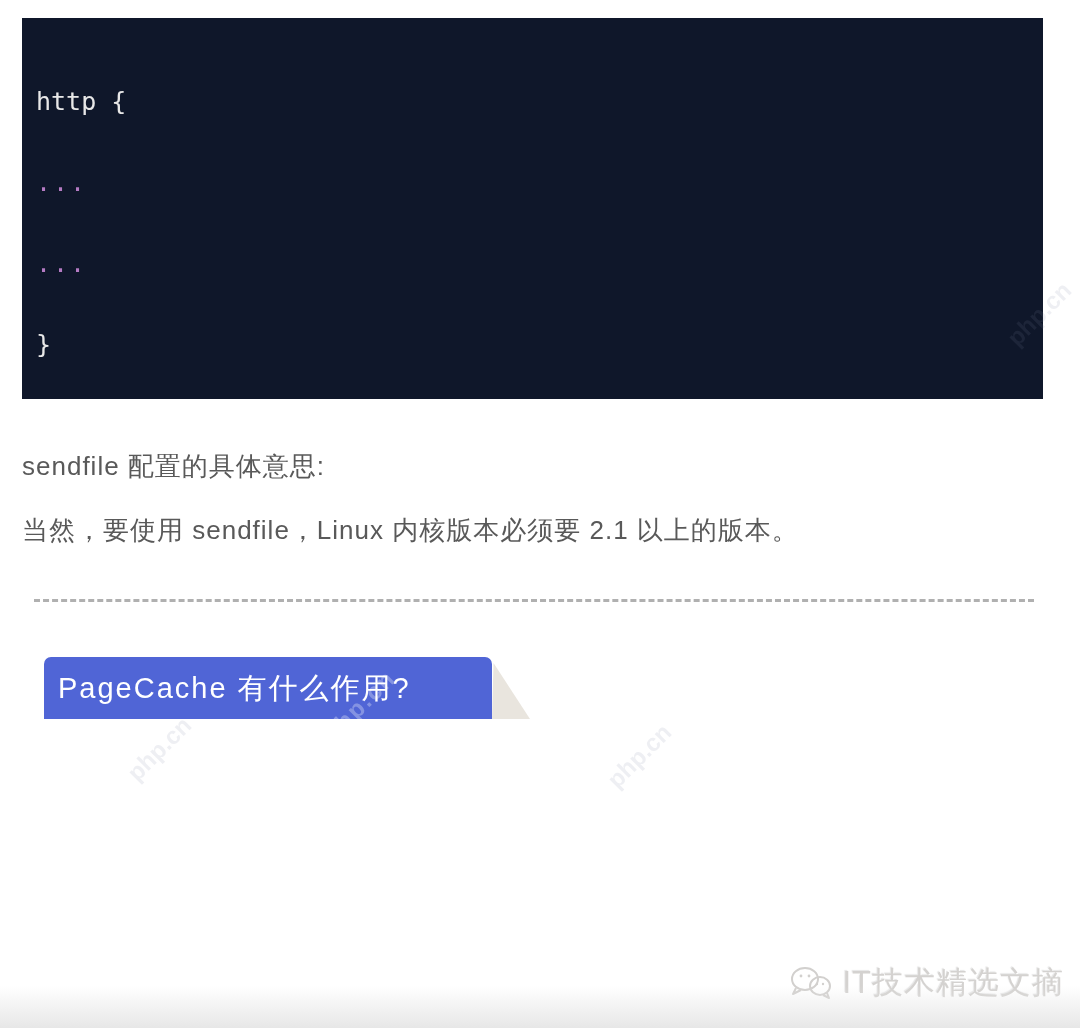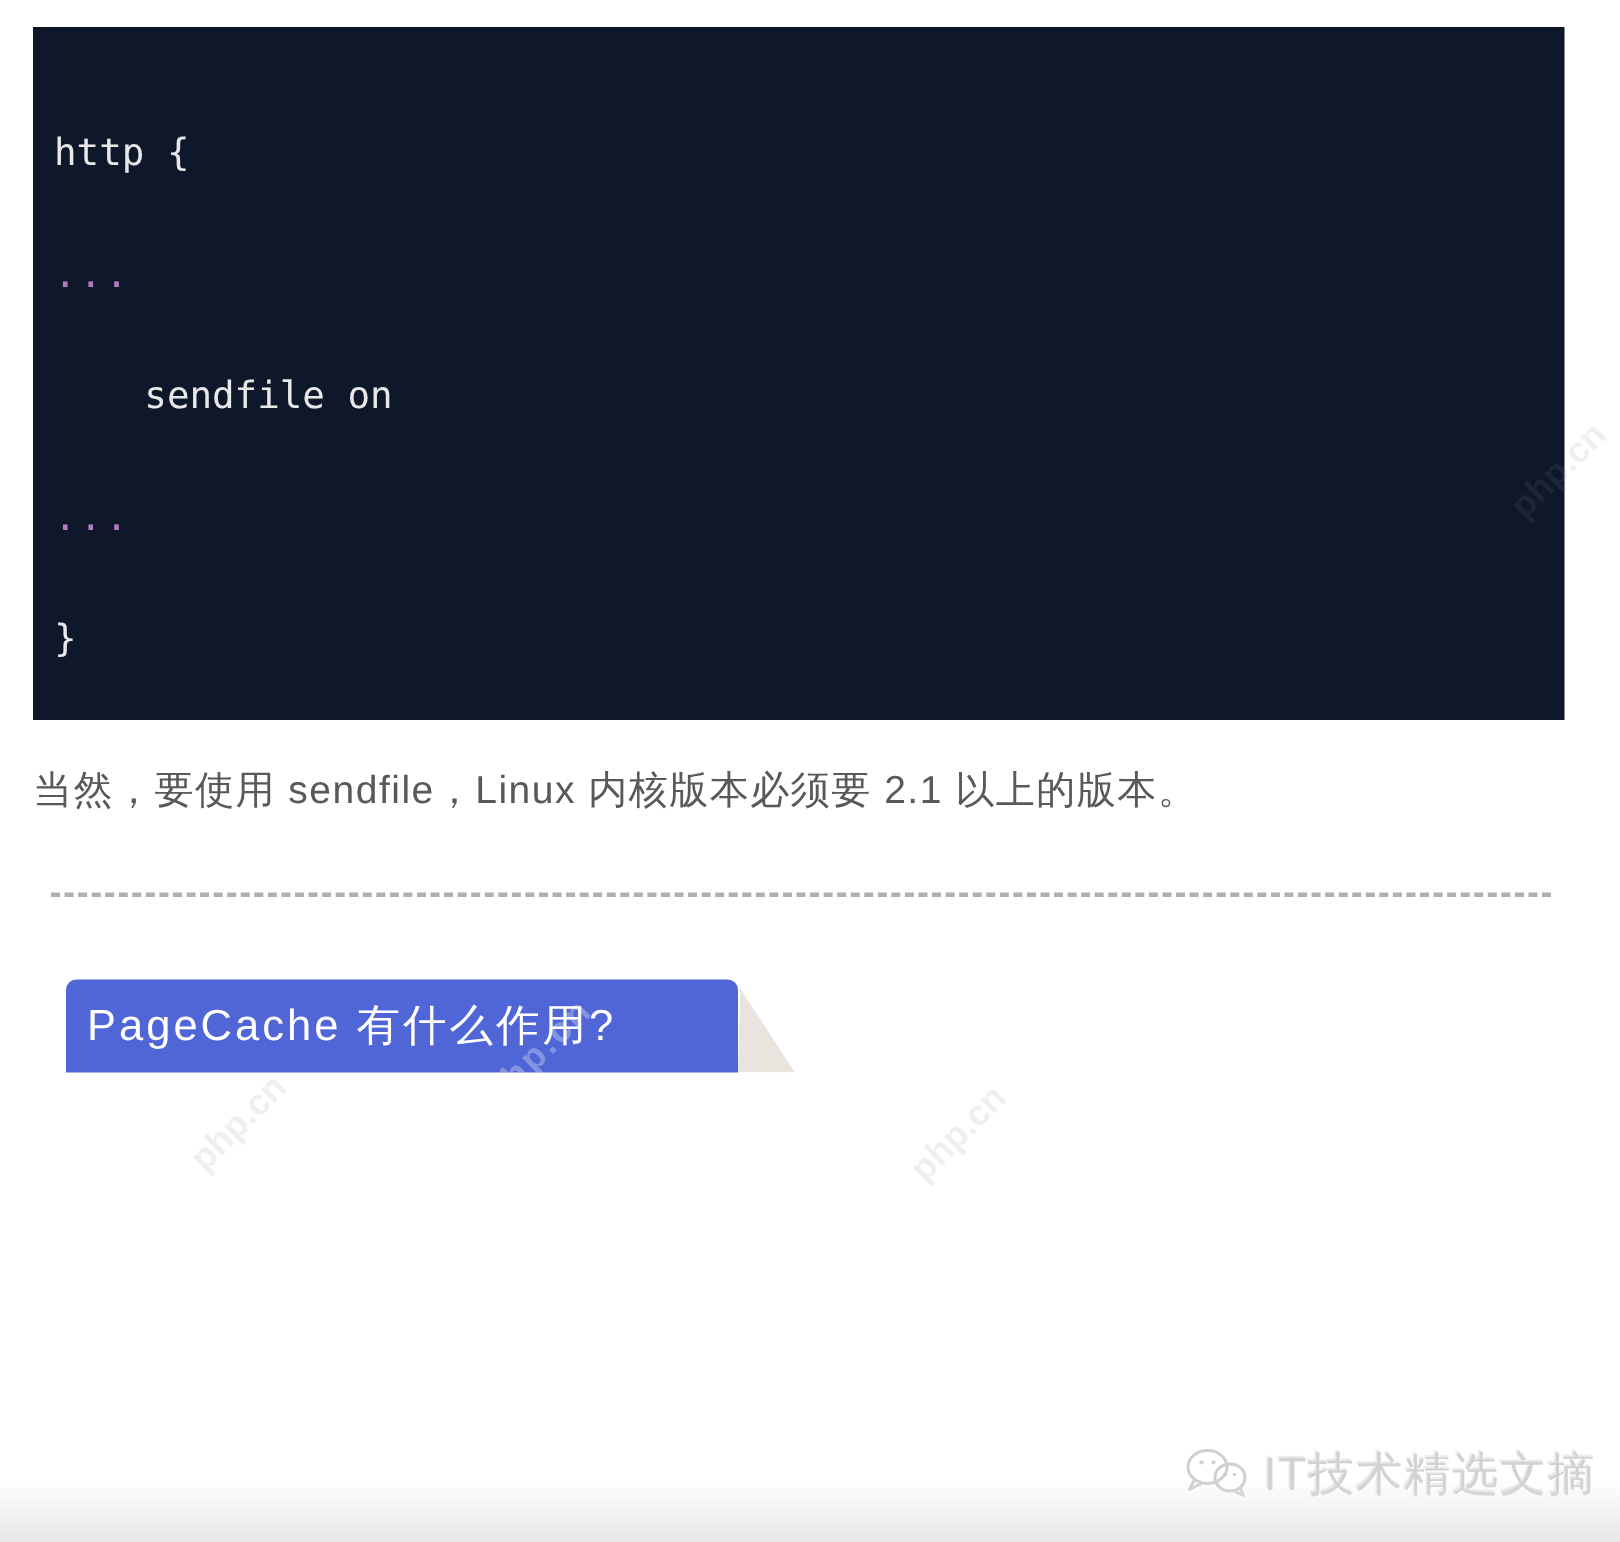--- a/index.html
+++ b/index.html
@@ -113,21 +113,21 @@
   }
   .wm-gray { color: rgba(120, 130, 160, 0.13); }
   .wm-on-blue { color: rgba(255, 255, 255, 0.30); }
 
   
   .brand {
     position: absolute;
     right: 16px;
     bottom: 24px;
     display: flex;
-    align-items: flex-start;
+    align-items: center;
     gap: 8px;
     pointer-events: none;
   }
   .brand-text {
     font-size: 31px;
     letter-spacing: 1px;
     color: #d4d2d0;
     text-shadow: 1px 1px 0 rgba(255,255,255,0.95), -1px -1px 1px rgba(0,0,0,0.10);
   }
   .brand-icon svg { display: block; }
@@ -142,27 +142,27 @@
     background: linear-gradient(180deg, rgba(233,233,233,0) 0%, #e7e7e7 100%);
     pointer-events: none;
   }
 </style>
 </head>
 <body>
 
 <div class="code-block">
   <span class="code-line code-plain">http {</span>
   <span class="code-line code-purple">...</span>
-  <span class="code-line code-plain">    sendfile on</span>
   <span class="code-line code-purple">...</span>
   <span class="code-line code-plain">}</span>
 </div>
 
 <div class="article">
 
+  <p class="intro">sendfile 配置的具体意思:</p>
 
 
   <p class="note">当然，要使用 sendfile，Linux 内核版本必须要 2.1 以上的版本。</p>
 
   <div class="divider"></div>
 
   <div class="section-heading">
 
     <div class="heading-box">
       <span class="wm wm-on-blue" style="left: 270px; top: 18px;">php.cn</span>

